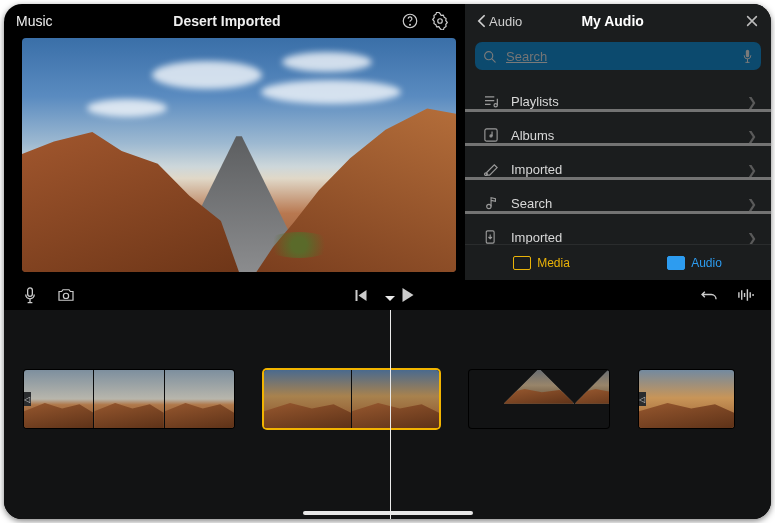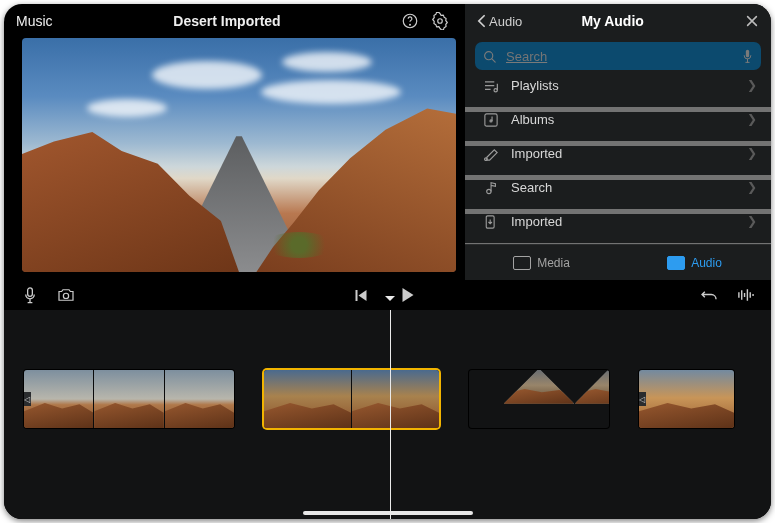--- a/index.html
+++ b/index.html
@@ -20,25 +20,25 @@
 .brush { position:absolute; right:28%; bottom:6%; width:70px; height:26px; background:radial-gradient(circle,#5a6a2a 20%,transparent 70%); border-radius:50%; }
 
 .panel { flex:1; background:#1b1d1e; display:flex; flex-direction:column; border-left:1px solid #000; }
 .phead { height:34px; display:flex; align-items:center; padding:0 12px; font-size:14px; }
 .back { display:flex; align-items:center; color:#d0d0d0; font-size:13px; cursor:pointer; gap:3px; }
 .ptitle { flex:1; text-align:center; font-weight:600; color:#fff; font-size:14px; margin-left:-42px; }
 .closep { color:#bbb; cursor:pointer; }
 .search { margin:4px 10px 8px; height:28px; background:#0c4a6e; border-radius:7px; display:flex; align-items:center; padding:0 8px; color:#7a7a7a; font-size:13px; gap:10px;text-decoration:underline; }
 .search input { flex:1; background:transparent; border:none; outline:none; color:#ccc; font-size:13px; }
 .list { flex:1; overflow:hidden; }
-.row { height:34px; display:flex; align-items:flex-start; padding:0 14px 0 18px; color:#d8d8d8; font-size:13px; border-bottom:5px solid #737373; cursor:pointer; gap:12px; }
+.row { height:34px; display:flex; align-items:flex-end; padding:0 14px 0 18px; color:#d8d8d8; font-size:13px; border-bottom:3px solid #737373; cursor:pointer; gap:12px; }
 .row .ri { width:16px; height:16px; display:flex; align-items:center; justify-content:center; color:#9a9a9a; }
 .row .chev { color:#5a5a5a; font-size:12px; }
 .tabs { height:36px; display:flex; border-top:1px solid #2a2c2d; }
-.tab { flex:1; display:flex; align-items:center; justify-content:center; gap:6px; font-size:12px; color:#a3a3a3; cursor:pointer; }
+.tab { flex:1; display:flex; align-items:center; justify-content:center; gap:6px; font-size:12px; color:#eab308; cursor:pointer; }
 .tab.sel { color:#2d9cf0; }
 .tab .tb { width:18px; height:14px; border:1px solid currentColor; border-radius:2px; position:relative; }
 .tab.sel .tb { background:#2d9cf0; border-color:#2d9cf0; }
 
 .toolbar { height:30px; display:flex; align-items:center; padding:0 14px; gap:12px; color:#bbb; }
 .tool-spacer { flex:1; }
 .play-cluster { display:flex; align-items:center; gap:22px; position:absolute; left:50%; transform:translateX(-55%); }
 
 .timeline { position:absolute; left:0; right:0; top:306px; bottom:0; background:#121314; }
 .track { position:absolute; left:20px; right:20px; top:60px; height:58px; display:flex; gap:30px; }

